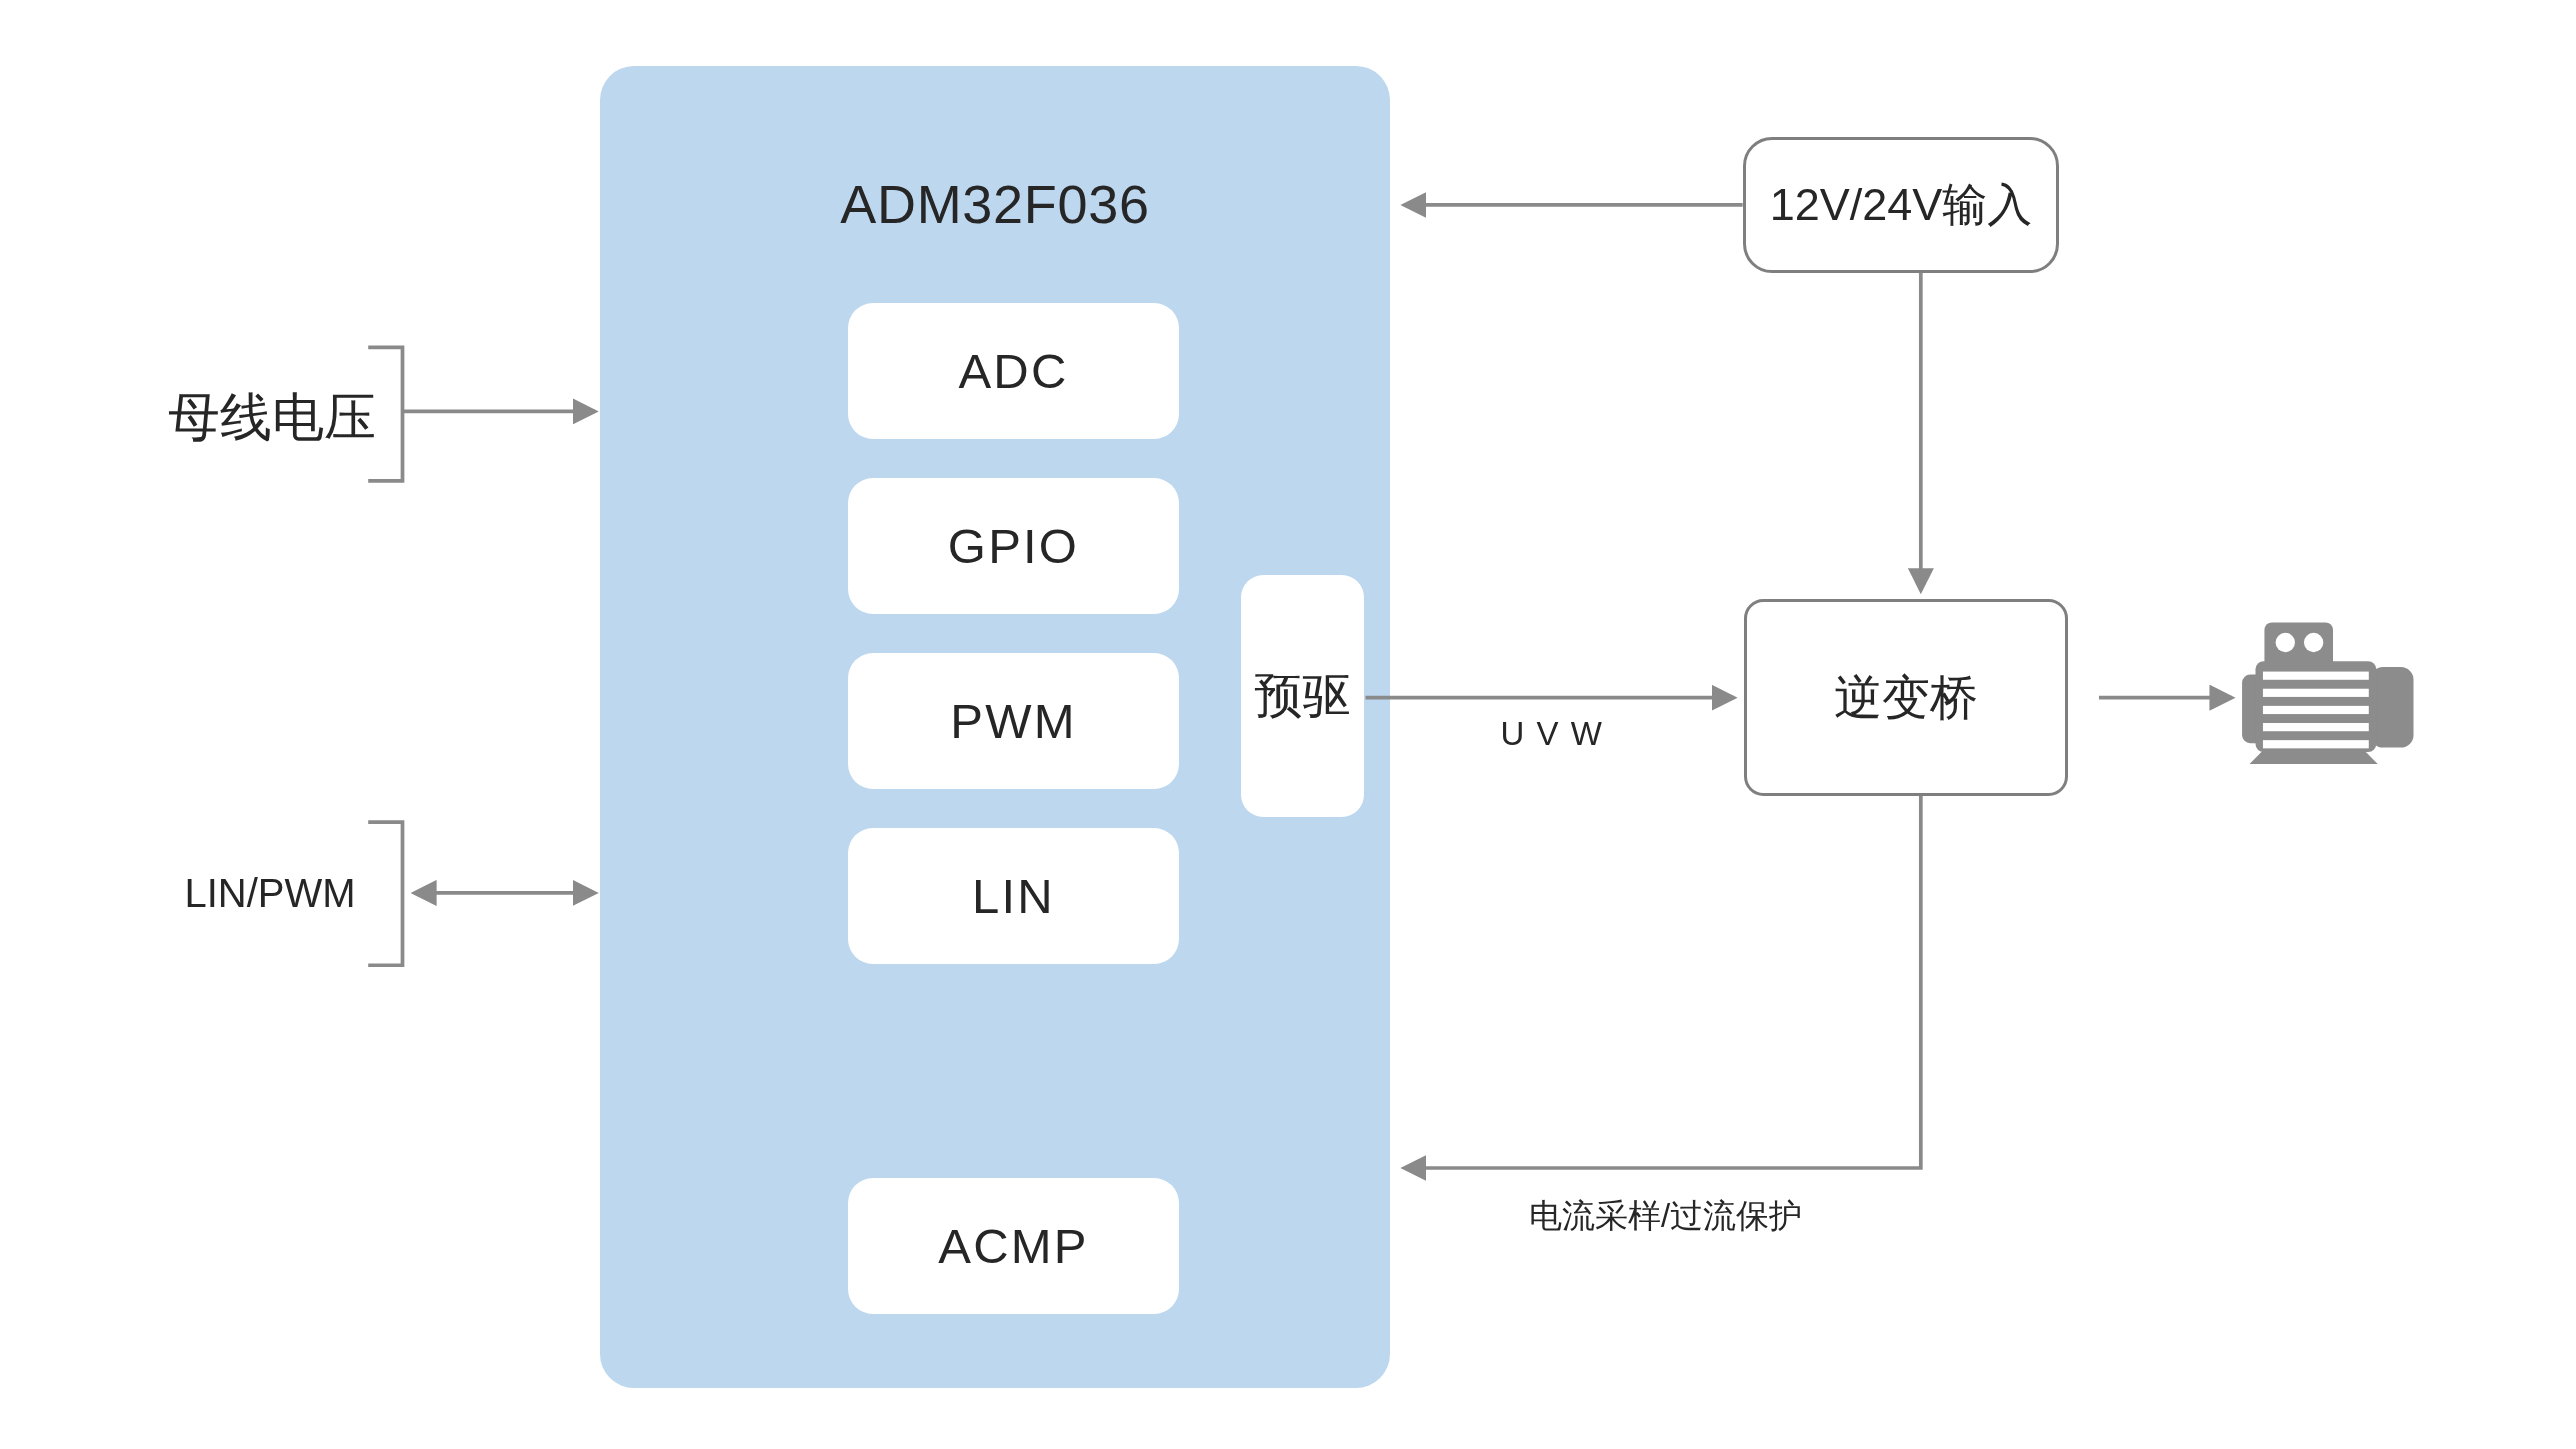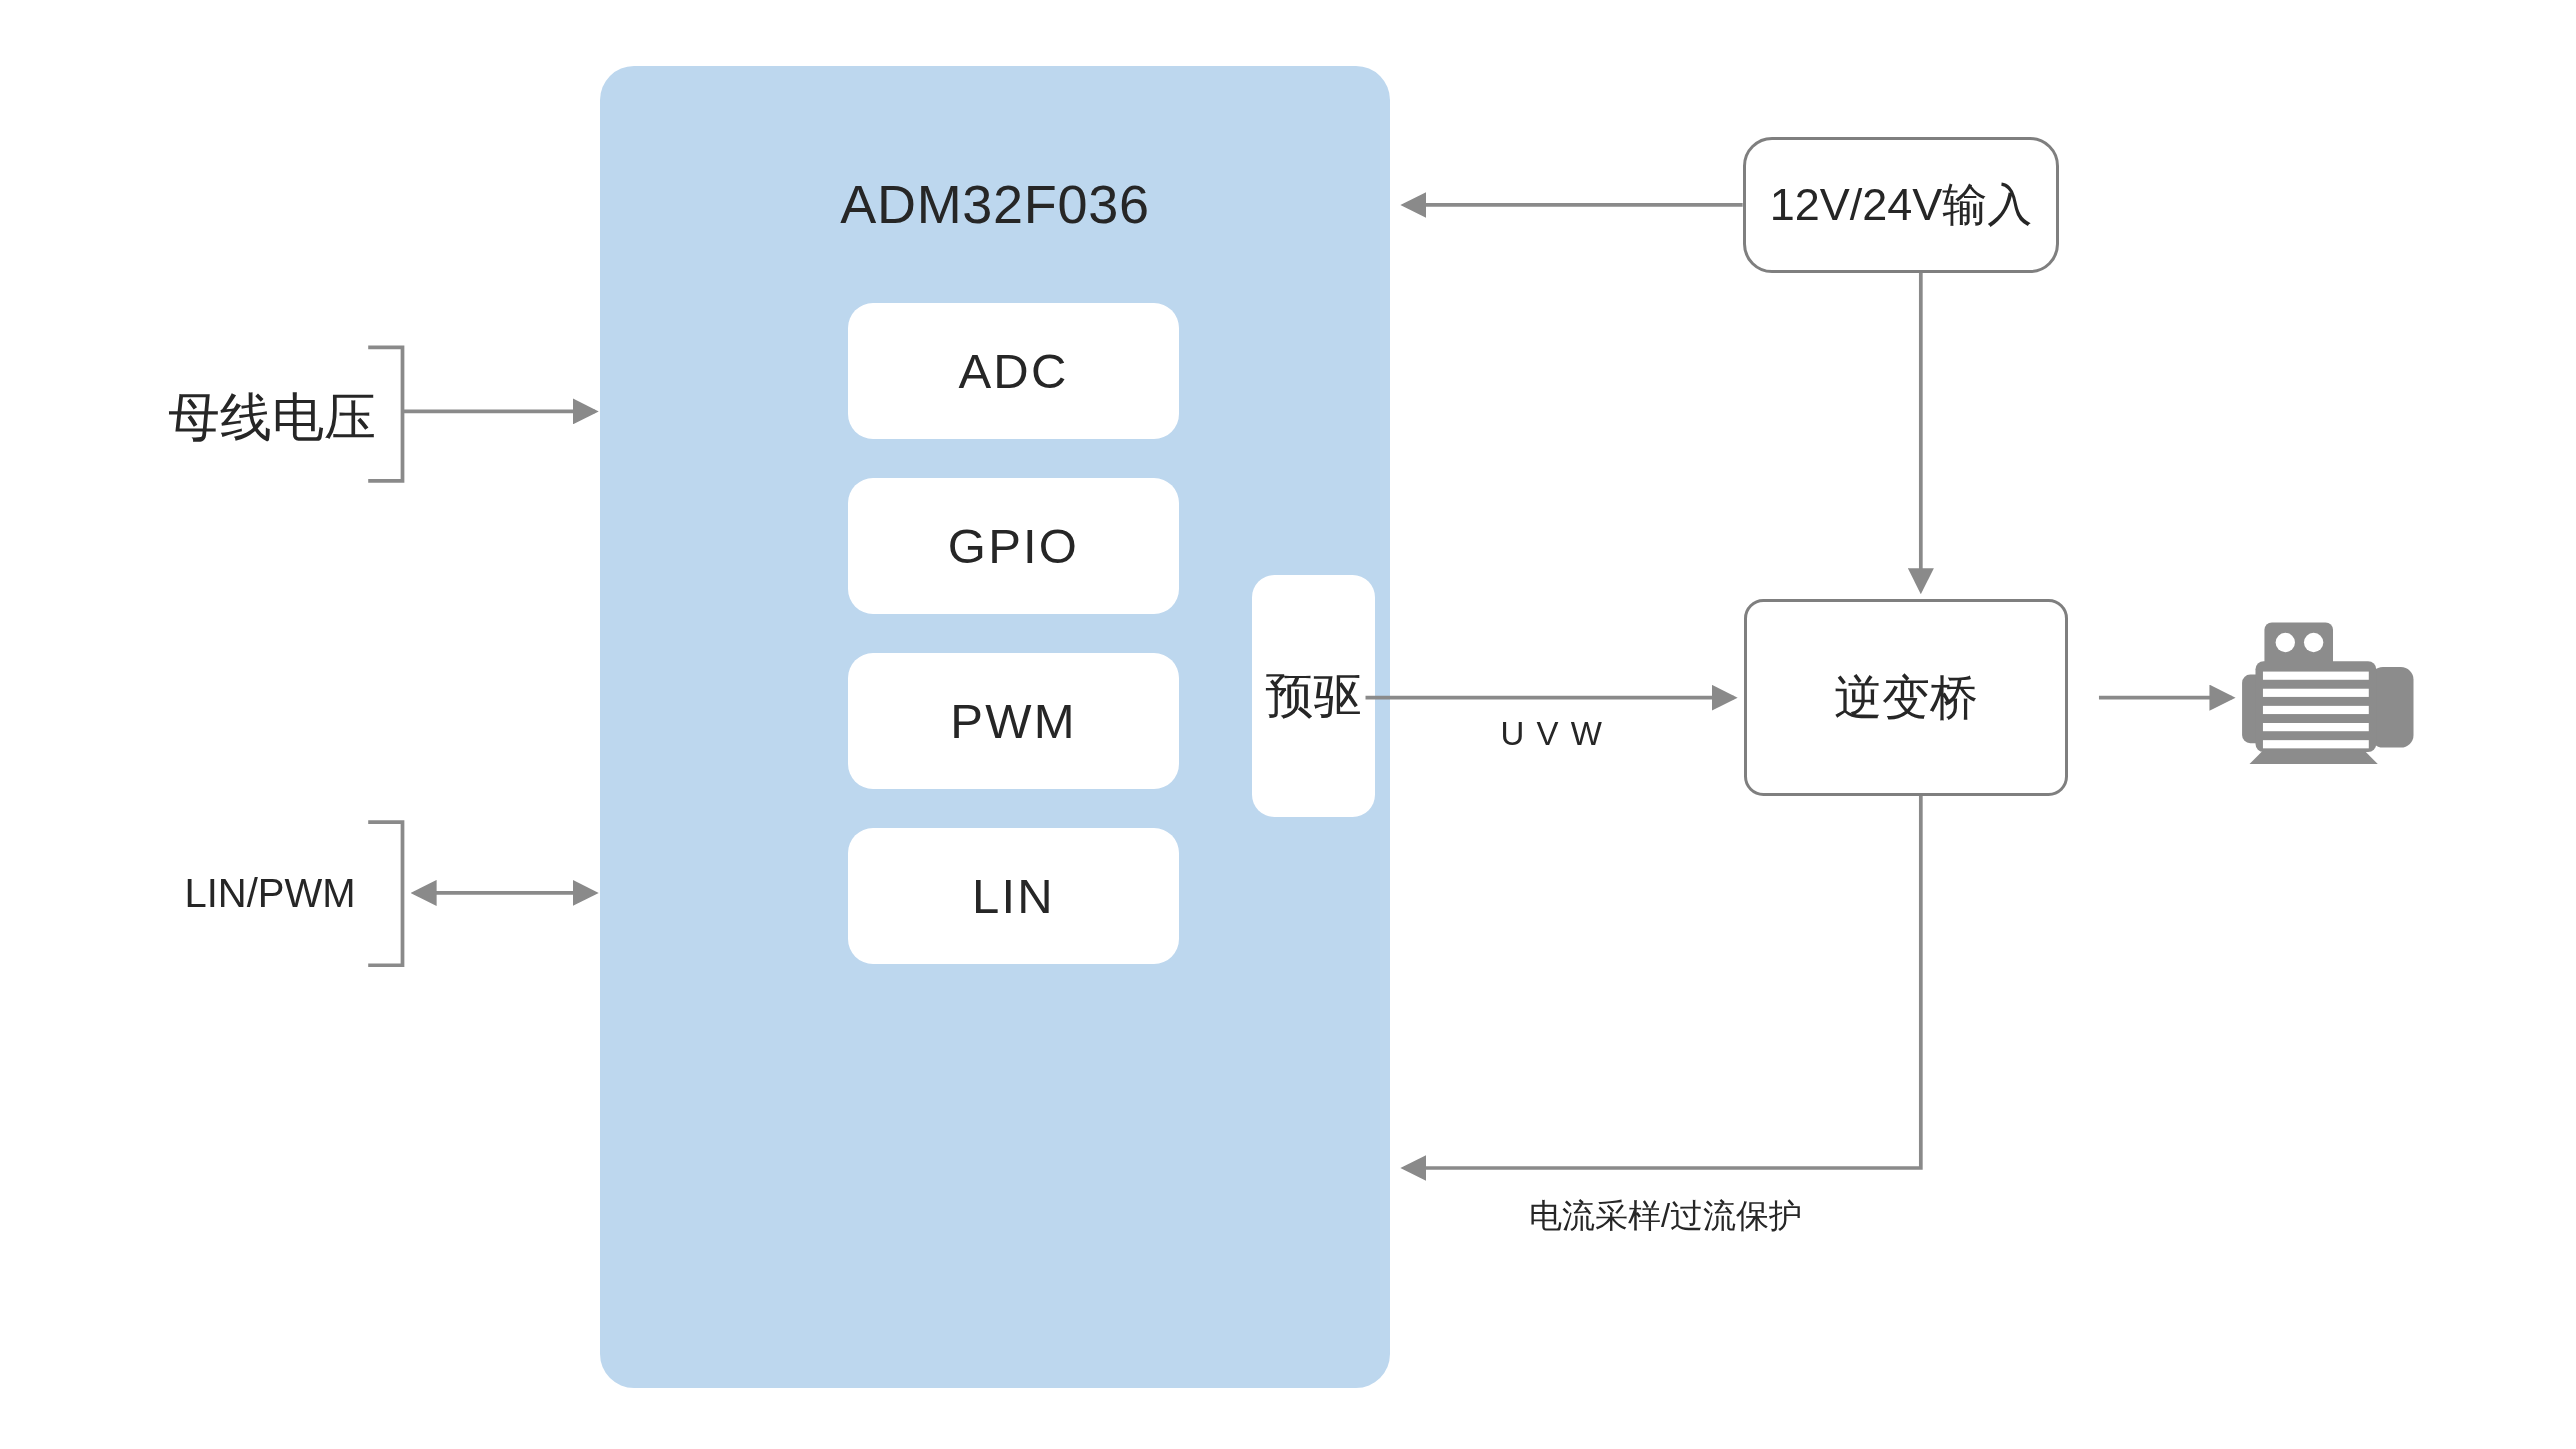--- a/index.html
+++ b/index.html
@@ -26,21 +26,20 @@
     left:827px; width:331px; height:136px;
     background:var(--block-fill); border-radius:25px;
     display:flex; align-items:center; justify-content:center;
     font-size:49px; letter-spacing:2.2px;margin-left:21px;
   }
   .predriver{
     left:1241px; top:575px; width:123px; height:242px;
     background:var(--block-fill); border-radius:22.4px;
     display:flex; align-items:center; justify-content:center;
     font-size:48px;
-    margin-left:11px;
   }
   .outbox{
     box-sizing:border-box; background:var(--block-fill);
     border:3.7px solid var(--box-border); border-radius:19.4px;
     display:flex; align-items:center; justify-content:center;
   }
   .power-input{ left:1743px; top:137px; width:316px; height:136px; font-size:45px;border-radius:29px; }
   .inverter{ left:1744px; top:599px; width:324px; height:197px; font-size:48px; }
   .side-label{ text-align:center; line-height:1; }
   .bus-voltage{ left:123px; top:391px; width:298px; font-size:52px; }
@@ -58,20 +57,21 @@
 
 <div class="canvas">
 
   <div class="abs mcu-box"></div>
   <div class="abs mcu-title">ADM32F036</div>
 
   <div class="abs periph" style="top:303px">ADC</div>
   <div class="abs periph" style="top:653px">PWM</div>
   <div class="abs periph" style="top:478px">GPIO</div>
   <div class="abs periph" style="top:828px">LIN</div>
+  <div class="abs periph" style="top:1178px">ACMP</div>
 
   <div class="abs predriver">预驱</div>
 
   <div class="abs outbox power-input">12V/24V输入</div>
   <div class="abs outbox inverter">逆变桥</div>
 
   <div class="abs side-label bus-voltage">母线电压</div>
   <div class="abs side-label lin-pwm">LIN/PWM</div>
   <div class="abs side-label uvw">U V W</div>
   <div class="abs side-label current-protect">电流采样/过流保护</div>

